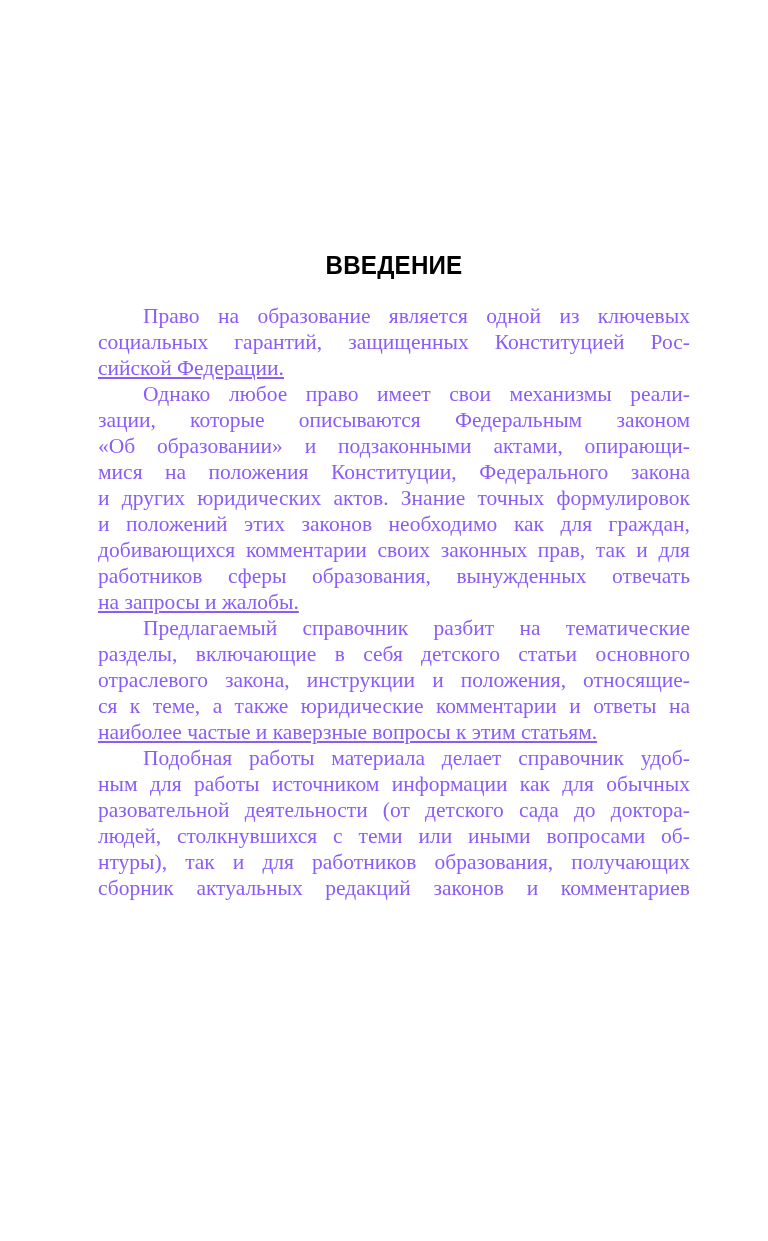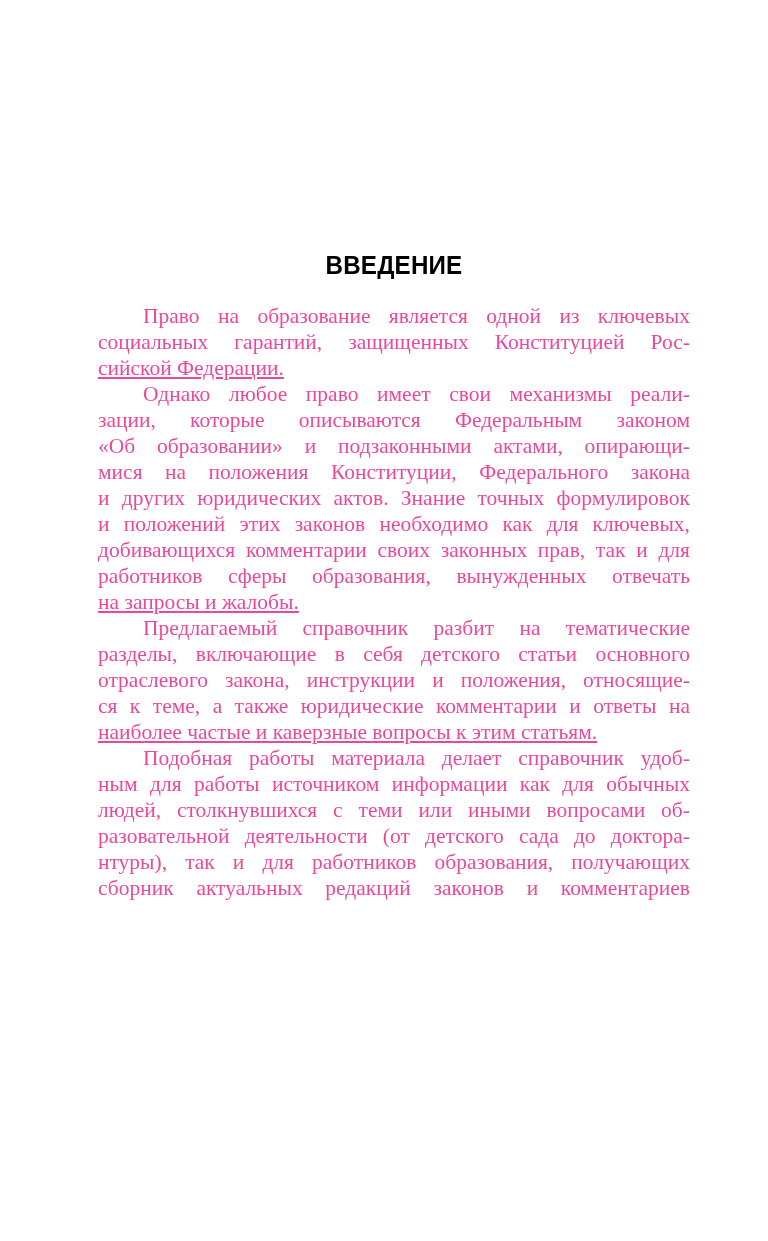--- a/index.html
+++ b/index.html
@@ -44,21 +44,21 @@
     text-align: center;
     color: #000000;
     margin: 0 0 23px 0;
     transform: scaleX(0.93);
     transform-origin: center center;
   }
 
   .body-text {
     font-size: 21.5px;
     line-height: 26px;
-    color: #ec4899;
+    color: #8b5cf6;
   }
 
   .para {
     margin: 0;
     padding: 0;
   }
 
   
   .line {
     display: block;
@@ -162,21 +162,21 @@
             <span class="w">формулировок</span>
           </span>
           <span class="line just">
             <span class="w">и</span>
             <span class="w">положений</span>
             <span class="w">этих</span>
             <span class="w">законов</span>
             <span class="w">необходимо</span>
             <span class="w">как</span>
             <span class="w">для</span>
-            <span class="w">ключевых,</span>
+            <span class="w">граждан,</span>
           </span>
           <span class="line just">
             <span class="w">добивающихся</span>
             <span class="w">комментарии</span>
             <span class="w">своих</span>
             <span class="w">законных</span>
             <span class="w">прав,</span>
             <span class="w">так</span>
             <span class="w">и</span>
             <span class="w">для</span>
@@ -240,41 +240,41 @@
           </span>
           <span class="line just">
             <span class="w">ным</span>
             <span class="w">для</span>
             <span class="w">работы</span>
             <span class="w">источником</span>
             <span class="w">информации</span>
             <span class="w">как</span>
             <span class="w">для</span>
             <span class="w">обычных</span>
+          </span>
+          <span class="line just">
+            <span class="w">разовательной</span>
+            <span class="w">деятельности</span>
+            <span class="w">(от</span>
+            <span class="w">детского</span>
+            <span class="w">сада</span>
+            <span class="w">до</span>
+            <span class="w">доктора-</span>
           </span>
           <span class="line just">
             <span class="w">людей,</span>
             <span class="w">столкнувшихся</span>
             <span class="w">с</span>
             <span class="w">теми</span>
             <span class="w">или</span>
             <span class="w">иными</span>
             <span class="w">вопросами</span>
             <span class="w">об-</span>
           </span>
           <span class="line just">
-            <span class="w">разовательной</span>
-            <span class="w">деятельности</span>
-            <span class="w">(от</span>
-            <span class="w">детского</span>
-            <span class="w">сада</span>
-            <span class="w">до</span>
-            <span class="w">доктора-</span>
-          </span>
-          <span class="line just">
             <span class="w">нтуры),</span>
             <span class="w">так</span>
             <span class="w">и</span>
             <span class="w">для</span>
             <span class="w">работников</span>
             <span class="w">образования,</span>
             <span class="w">получающих</span>
           </span>
           <span class="line just">
             <span class="w">сборник</span>

